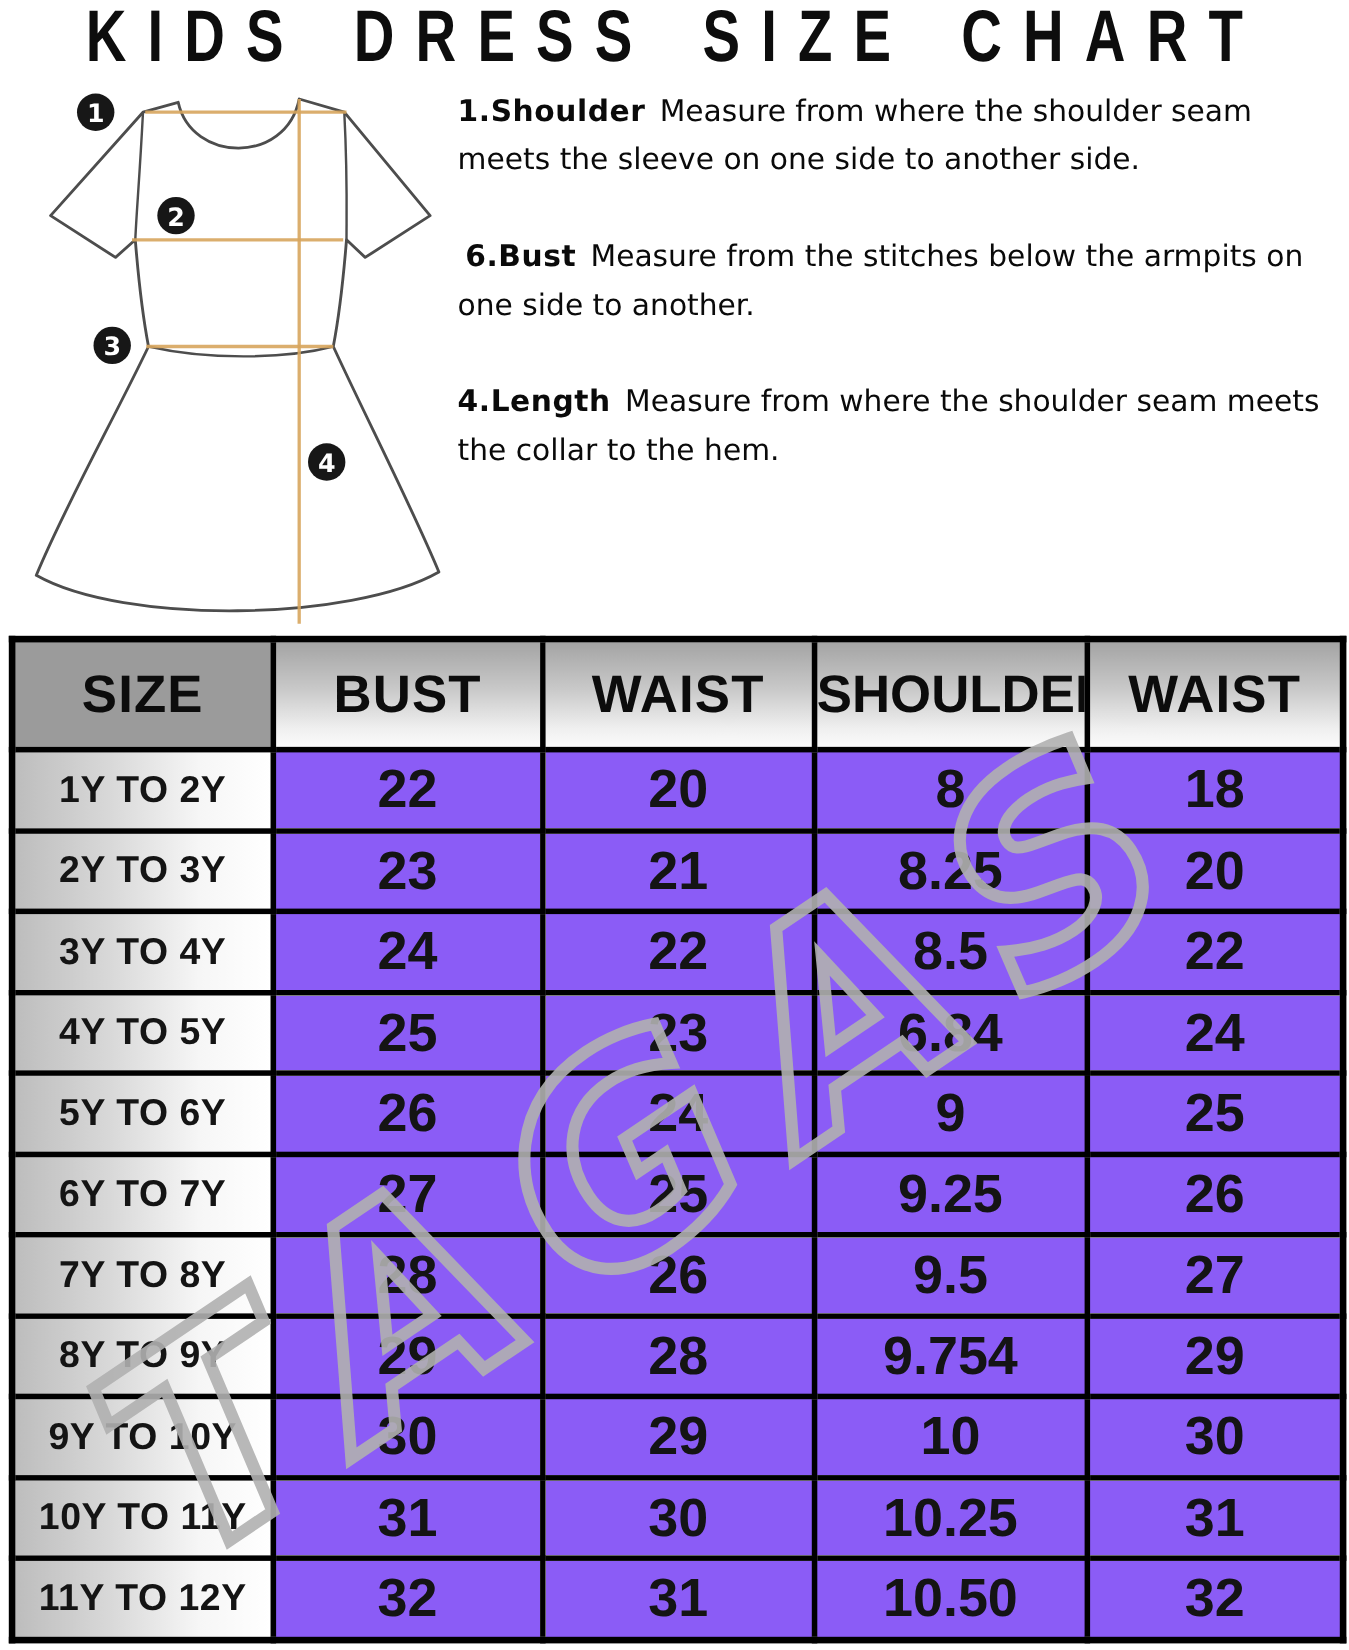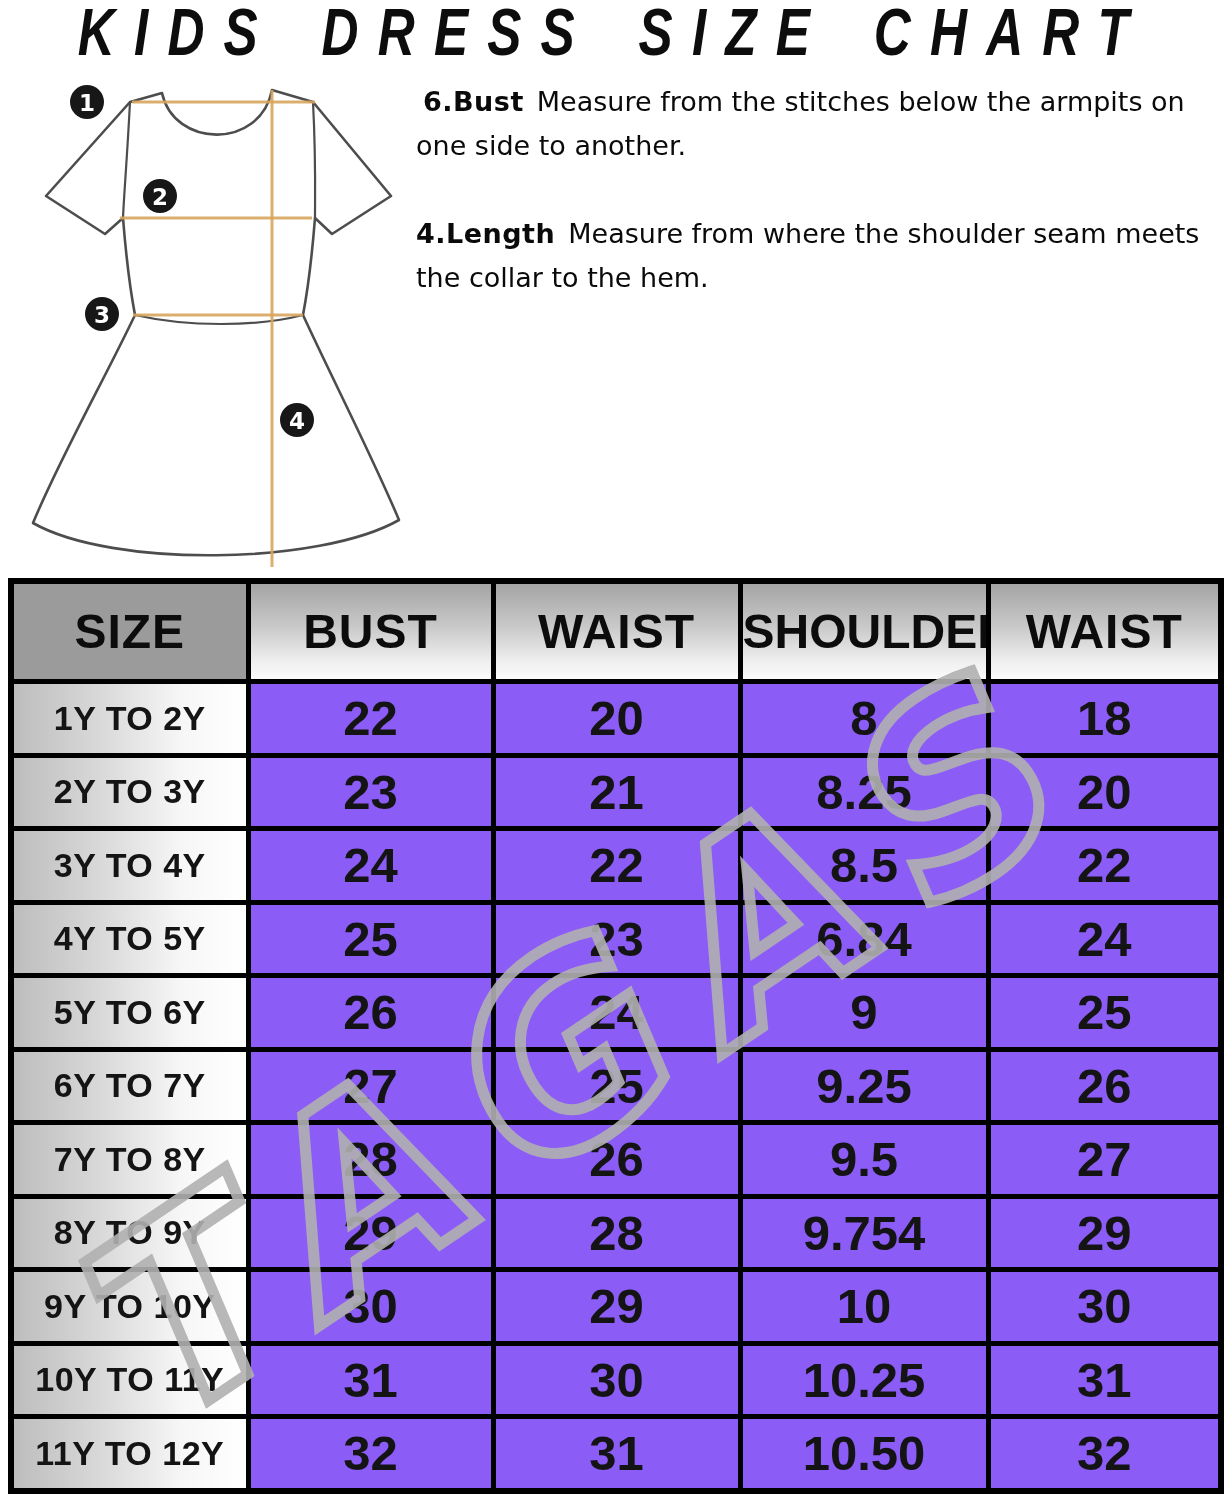--- a/index.html
+++ b/index.html
@@ -3,21 +3,21 @@
 <meta charset="utf-8">
 <style>
   html,body{margin:0;padding:0;background:#fff;}
   body{
     width:1226px;height:1500px;position:relative;overflow:hidden;
     font-family:"Liberation Sans", sans-serif;color:#111;
   }
   .page{position:relative;width:1226px;height:1500px;background:#fff;}
 
   
-  .title-wrap{height:64px;display:flex;align-items:center;justify-content:center;overflow:visible;font-style:italic;}
+  .title-wrap{height:64px;display:flex;align-items:center;justify-content:center;overflow:visible;}
   .page-title{
     margin:0;white-space:nowrap;font-weight:700;font-size:64px;line-height:64px;
     letter-spacing:24px;word-spacing:14px;color:#0d0d0d;
     transform:scale(0.80,1.04);transform-origin:50% 45%;
   }
 
   
   .top{position:relative;height:514px;}
   .diagram{position:absolute;left:2px;top:4px;width:420px;height:510px;}
   .instructions{position:absolute;left:416px;top:16px;width:784px;}
@@ -123,20 +123,21 @@
           <text class="badge-num" x="100" y="255">3</text>
         </g>
         <g>
           <circle class="badge-circle" cx="295" cy="352" r="17"></circle>
           <text class="badge-num" x="295" y="361">4</text>
         </g>
       </svg>
     </div>
 
     <div class="instructions">
+      <p class="inst"><b>1.Shoulder</b><span>Measure from where the shoulder seam meets the sleeve on one side to another side.</span></p>
       <p class="inst indent"><b>6.Bust</b><span>Measure from the stitches below the armpits on one side to another.</span></p>
       <p class="inst"><b>4.Length</b><span>Measure from where the shoulder seam meets the collar to the hem.</span></p>
     </div>
   </div>
 
   <table class="size-table">
     <colgroup>
       <col style="width:237px">
         <col style="width:245px">
         <col style="width:247px">

